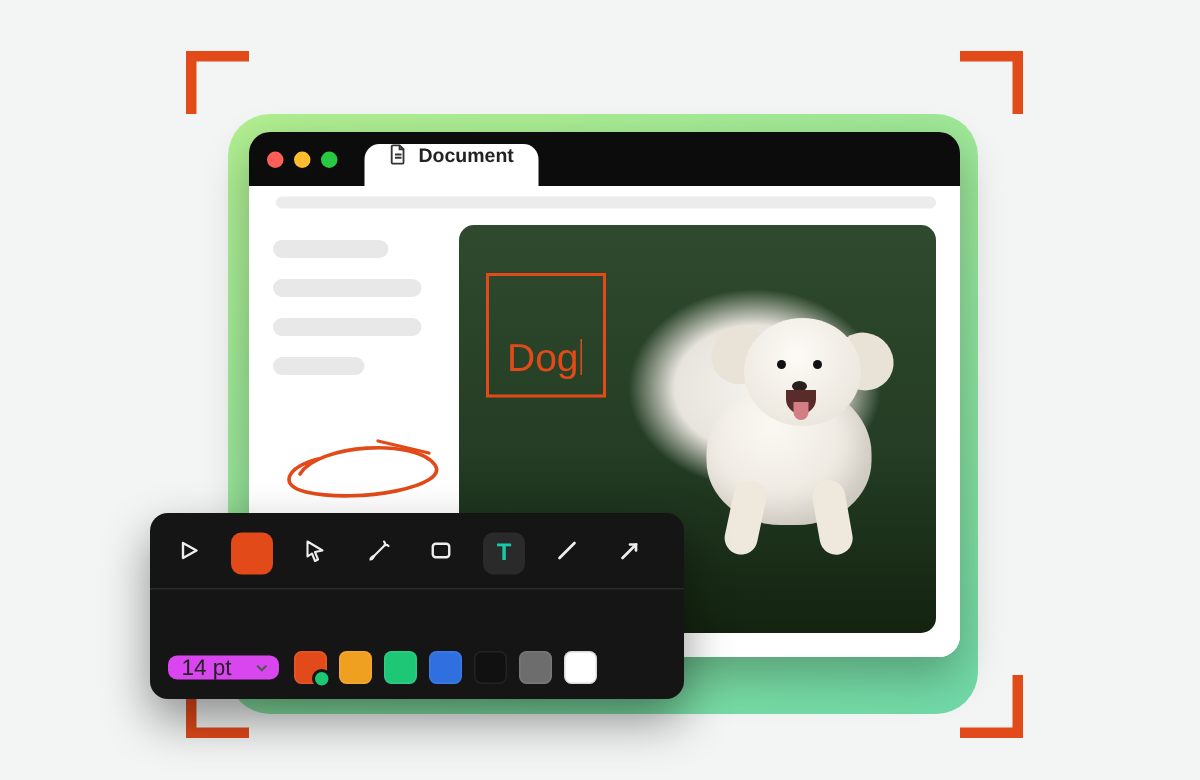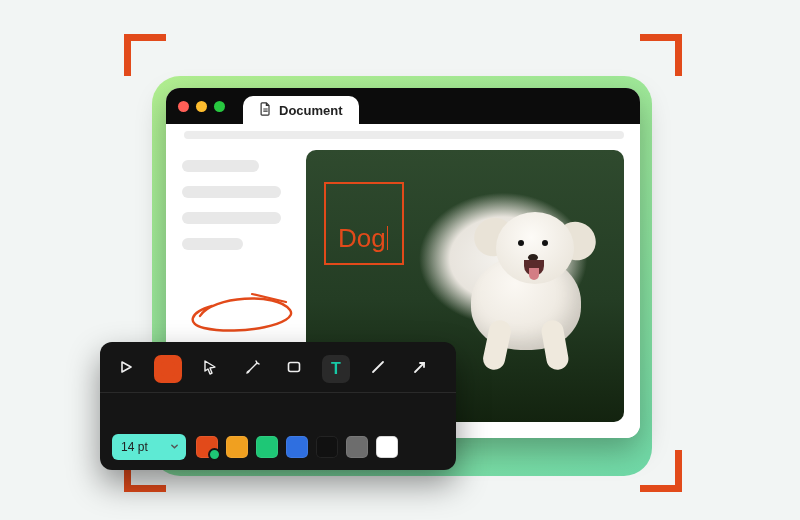--- a/index.html
+++ b/index.html
@@ -52,21 +52,21 @@
   .traffic { display:flex; gap:7px; align-self:center; margin-right:18px;}
   .dot { width:11px; height:11px; border-radius:50%; }
   .dot.red { background:#ff5f57; }
   .dot.yellow { background:#febc2e; }
   .dot.green { background:#28c840; }
   .tab {
     background:#fff;
     height:28px;
     border-radius:10px 10px 0 0;
     padding:0 16px;
-    display:flex; align-items:center; gap:7px;
+    display:flex; gap:7px;
     font-size:13px; font-weight:600; color:#222;
   }
   .tab svg { width:13px; height:14px; }
 
   .content {
     display:flex;
     height: calc(100% - 36px);
     background:#fff;
     padding: 14px 16px 16px 16px;
     gap: 14px;
@@ -172,24 +172,24 @@
     display:flex; align-items:center; justify-content:center;
     cursor:pointer;
   }
   .tool-btn.active-fill { background:#e24a1a; }
   .tool-btn.active-pill { background:#2a2a2a; }
   .tool-btn svg, .tool-btn span.glyph { color:#f3f3f3; }
   .tool-btn .t-letter { color:#17c9a6; font-weight:700; font-size:16px;}
   .divider { height:36px; margin:6px -12px; border-top:1px solid #2a2a2a;}
   .color-row { display:flex; align-items:center; gap:10px; }
   .font-select {
-    background:#5eead4; color:#222;
+    background:#d946ef; color:#222;
     border-radius:6px;
-    height:26px; width:74px;
-    font-size:12px;
+    height:16px; width:74px;
+    font-size:15px;
     display:flex; align-items:center; justify-content:space-between;
     padding:0 7px 0 9px;
     cursor:pointer;
   }
   .font-select svg { width:9px; height:9px; }
   .swatch {
     width:22px; height:22px; border-radius:5px;
     position:relative; cursor:pointer;
     box-shadow: inset 0 0 0 1px rgba(255,255,255,0.08);
   }

